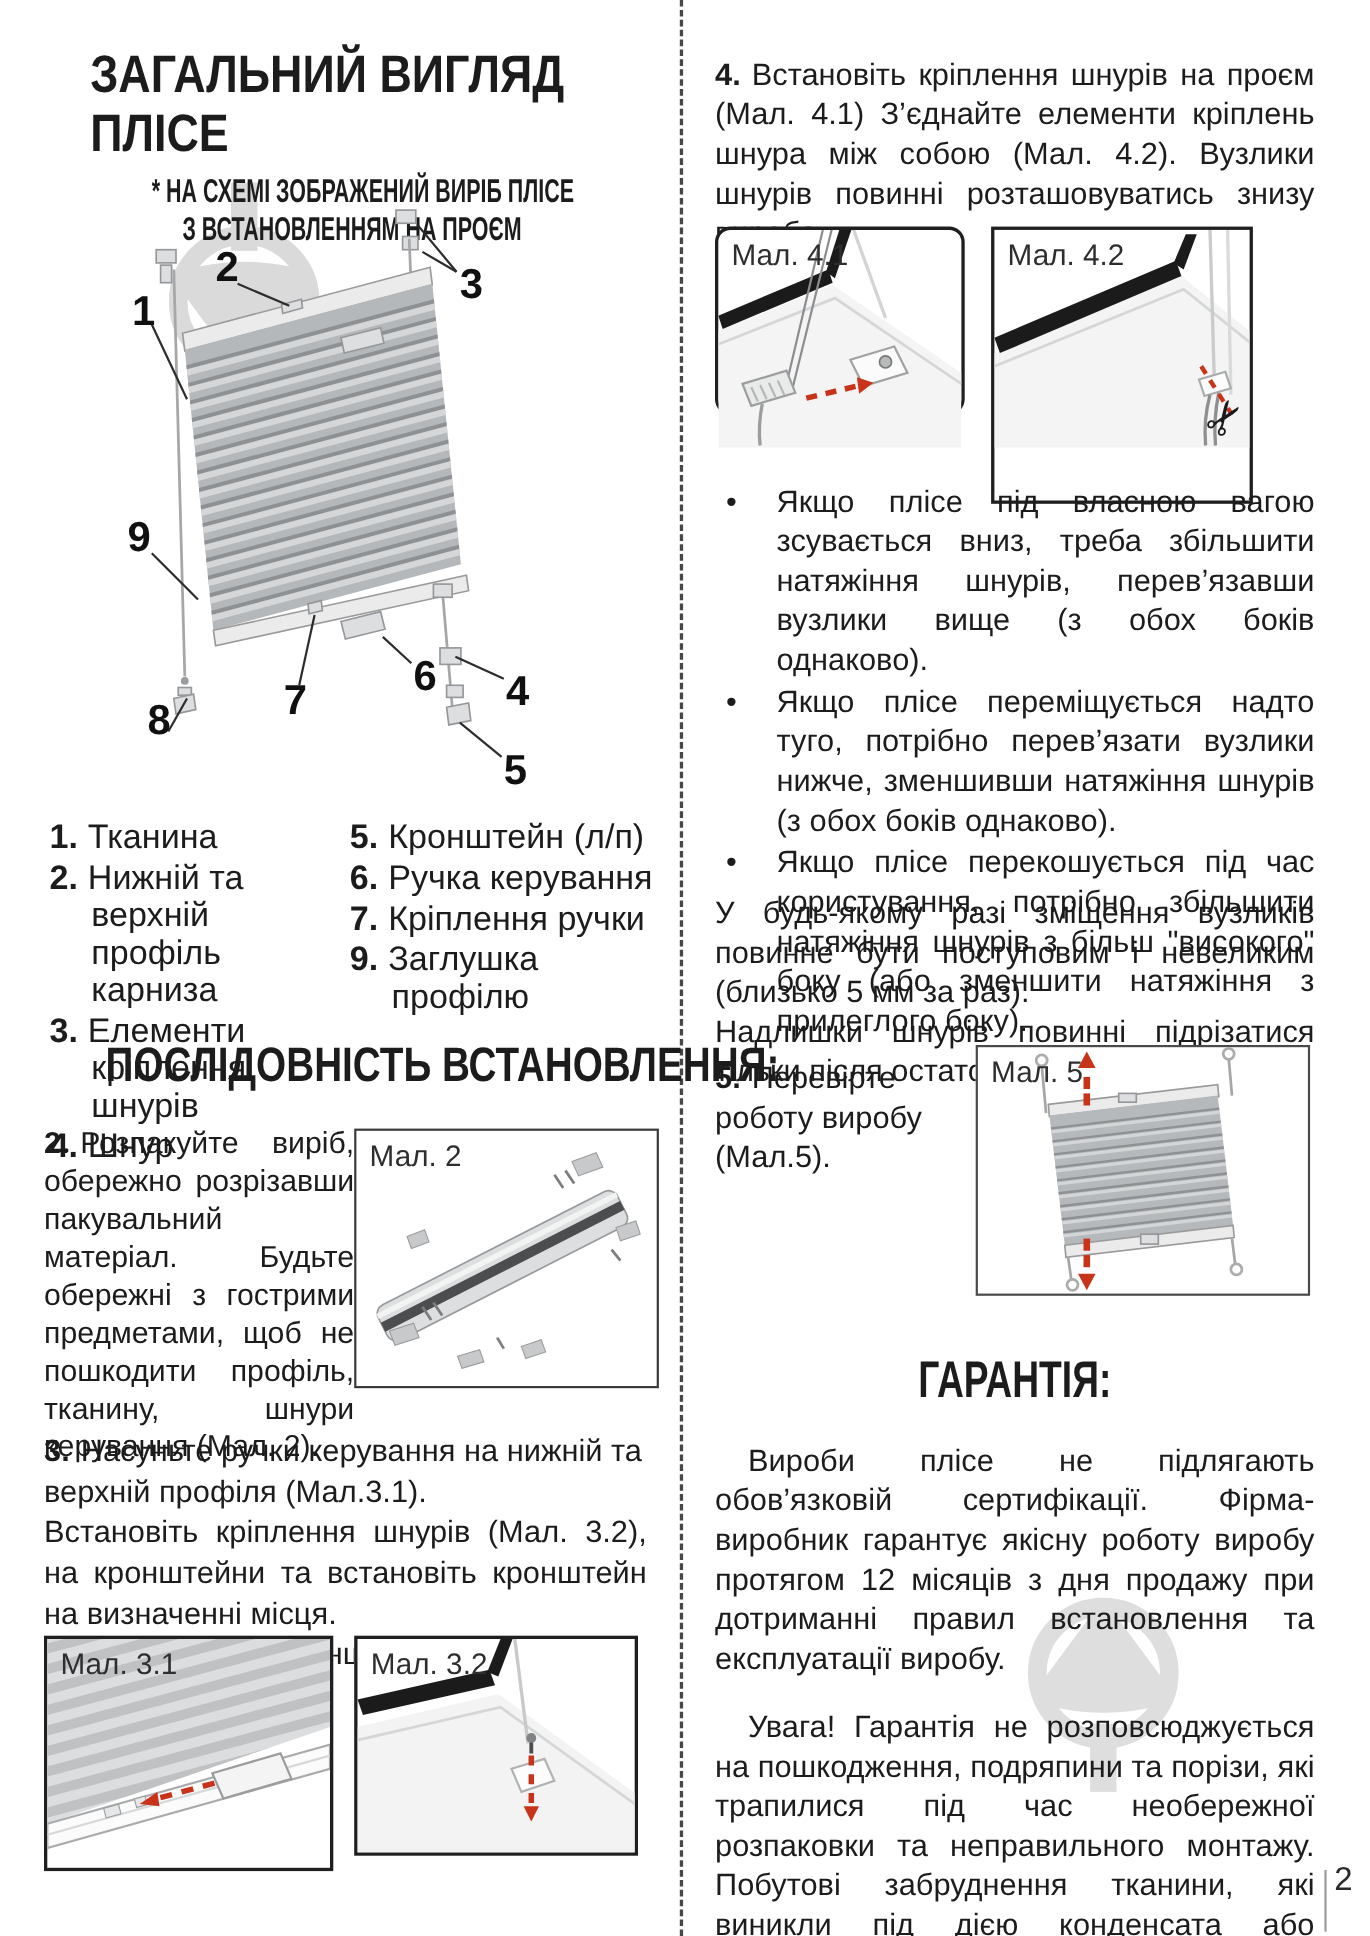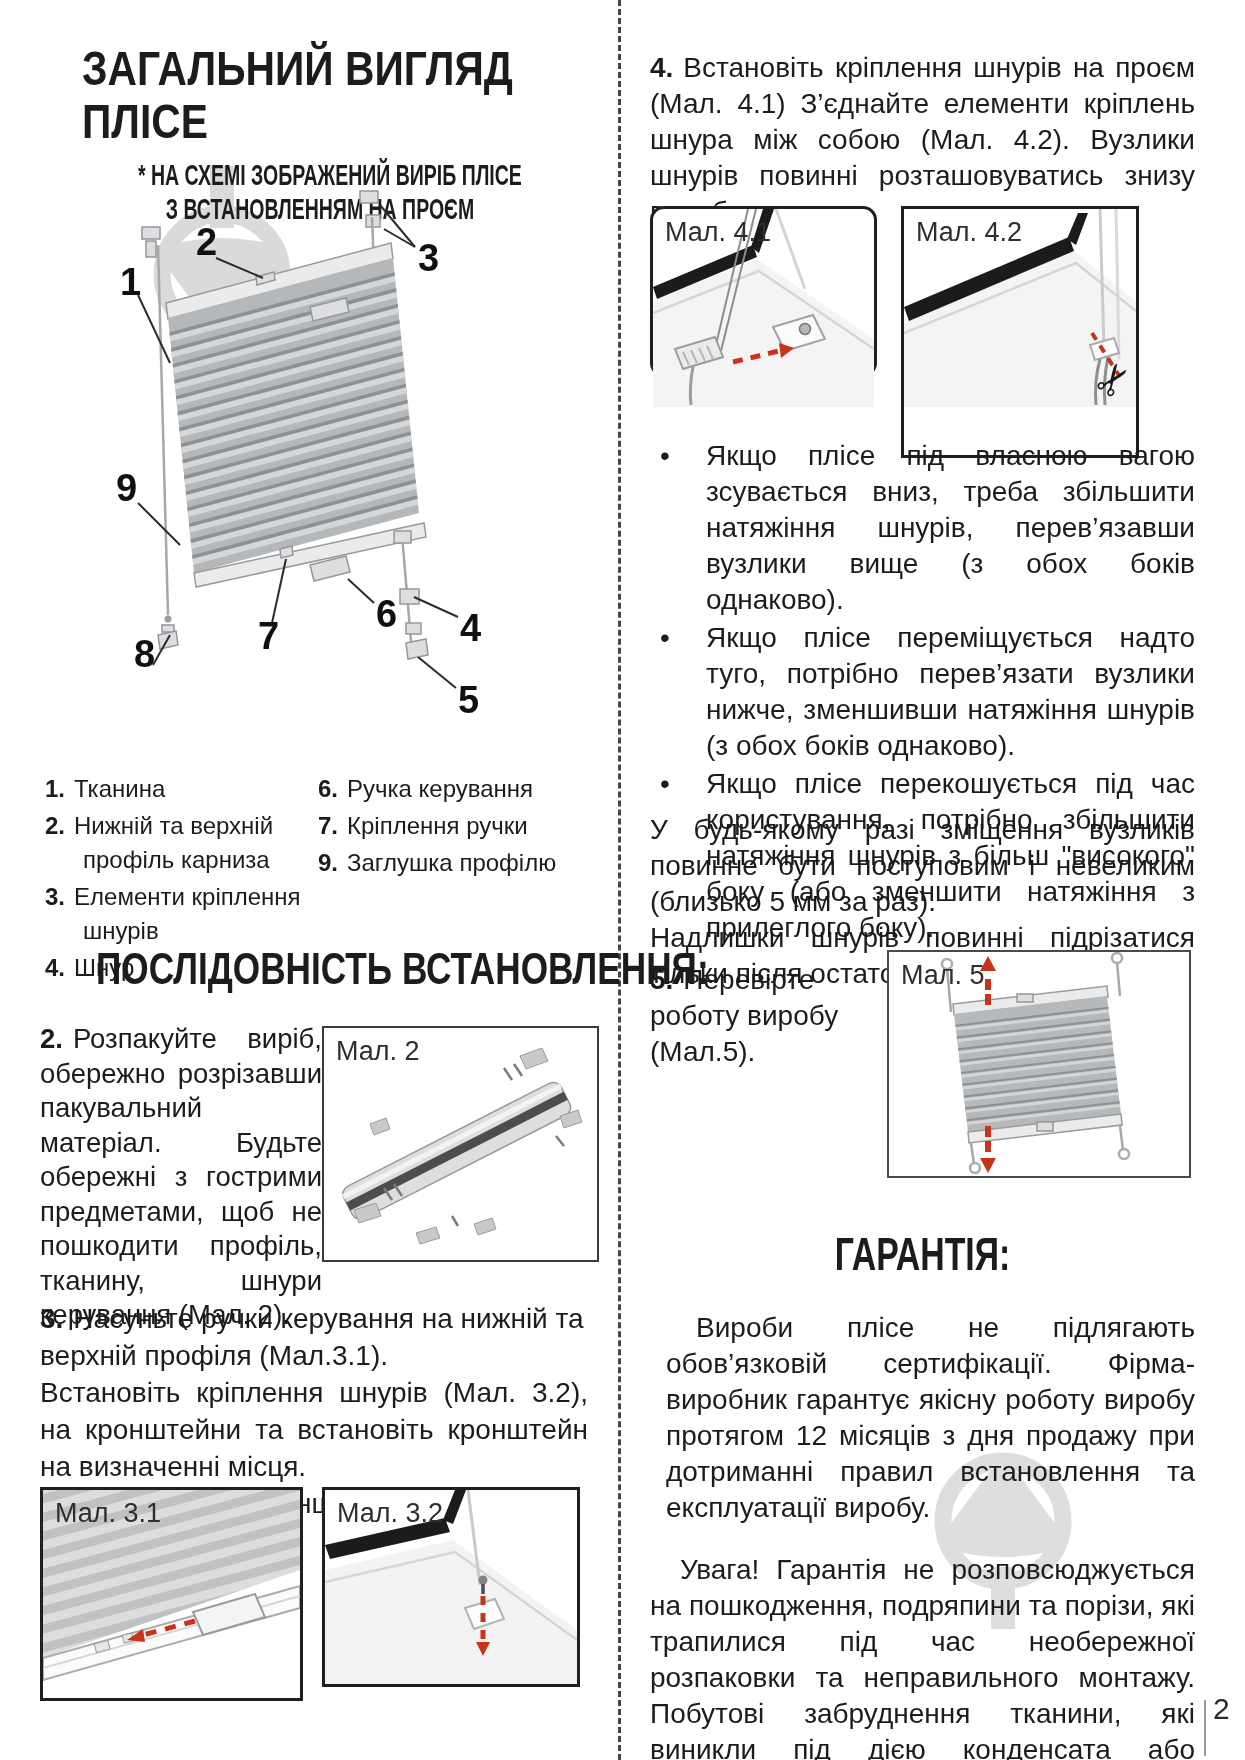--- a/index.html
+++ b/index.html
@@ -10,21 +10,21 @@
   .abs{position:absolute;}
   .cond{font-weight:900;white-space:nowrap;transform-origin:50% 50%;}
   .body-txt{font-size:28px;line-height:36px;}
   .just{text-align:justify;}
   .force-last{text-align-last:justify;}
   .stepnum{font-weight:700;margin-right:10px;}
   .figbox{position:absolute;border:3px solid #1f1f1f;background:#fff;box-sizing:border-box;}
   .figbox.thin{border-width:2px;border-color:#3a3a3a;}
   .figlabel{position:absolute;left:12px;top:8px;font-size:27px;color:#2e2e2e;z-index:2;}
   .divider{position:absolute;left:618px;top:0;height:1760px;width:0;border-left:3px dashed #474747;}
-  .legend-col{position:absolute;font-size:24px;line-height:34px;margin-top:28px;}
+  .legend-col{position:absolute;font-size:31px;line-height:34px;}
   .li{padding-left:38px;text-indent:-38px;margin:0 0 3px 0;}
   .li b{margin-right:9px;}
   .bullet{display:flex;margin:0 0 2px 0;}
   .bullet .dot{width:46px;flex:none;padding-left:10px;font-size:28px;}
   .bullet .btext{flex:1;text-align:justify;}
   p{margin:0;}
   .indent{text-indent:30px;}
   svg text.callout{font-weight:bold;font-size:38px;fill:#101010;font-family:"Liberation Sans",sans-serif;}
   svg .leader{stroke:#2c2c2c;stroke-width:2;fill:none;}
   svg .part{fill:#ebebeb;stroke:#9a9a9a;stroke-width:1.5;}
@@ -151,20 +151,21 @@
   <text class="callout" x="400" y="530">5</text>
 </svg>
 
 <div class="legend-col" style="left:45px;top:744px;width:265px;">
   <div class="li"><b>1.</b><span>Тканина</span></div>
   <div class="li"><b>2.</b><span>Нижній та верхній профіль карниза</span></div>
   <div class="li"><b>3.</b><span>Елементи кріплення шнурів</span></div>
   <div class="li"><b>4.</b><span>Шнур</span></div>
 </div>
 <div class="legend-col" style="left:318px;top:744px;width:285px;">
+  <div class="li"><b>5.</b><span>Кронштейн (л/п)</span></div>
   <div class="li"><b>6.</b><span>Ручка керування</span></div>
   <div class="li"><b>7.</b><span>Кріплення ручки</span></div>
   <div class="li"><b>9.</b><span>Заглушка профілю</span></div>
 </div>
 
 <div class="abs" style="left:40px;top:944px;width:560px;text-align:center;">
   <div class="cond" style="font-size:44px;line-height:50px;transform:scaleX(.8);">ПОСЛІДОВНІСТЬ ВСТАНОВЛЕННЯ:</div>
 </div>
 
 <div class="abs body-txt just" style="left:40px;top:1022px;width:282px;font-size:27.5px;line-height:34.5px;">
@@ -366,18 +367,18 @@
       <rect x="96" y="189" width="6" height="11"></rect>
       <polygon points="91,206 107,206 99,221"></polygon>
     </g>
   </svg>
 </div>
 
 <div class="abs" style="left:650px;top:1228px;width:545px;">
   <div style="text-align:center;">
     <div class="cond" style="font-size:47px;line-height:52px;transform:scaleX(.72);">ГАРАНТІЯ:</div>
   </div>
-  <p class="body-txt just indent" style="margin-top:30px;margin-left:16px;">Вироби плісе не підлягають обов’язковій сертифікації. Фірма-виробник гарантує якісну роботу виробу протягом 12 місяців з дня продажу при дотриманні правил встановлення та експлуатації виробу.</p>
+  <p class="body-txt just indent" style="margin-top:30px;">Вироби плісе не підлягають обов’язковій сертифікації. Фірма-виробник гарантує якісну роботу виробу протягом 12 місяців з дня продажу при дотриманні правил встановлення та експлуатації виробу.</p>
   <p class="body-txt just indent" style="margin-top:26px;">Увага! Гарантія не розповсюджується на пошкодження, подряпини та порізи, які трапилися під час необережної розпаковки та неправильного монтажу. Побутові забруднення тканини, які виникли під дією конденсата або екскрементів комах, а також забруднення тканини та фурнітури не є підставою для рекламаційного звернення.</p>
 </div>
 
 <div class="pagenum-line"></div>
 <div class="pagenum">2</div>
 
 </body></html>

